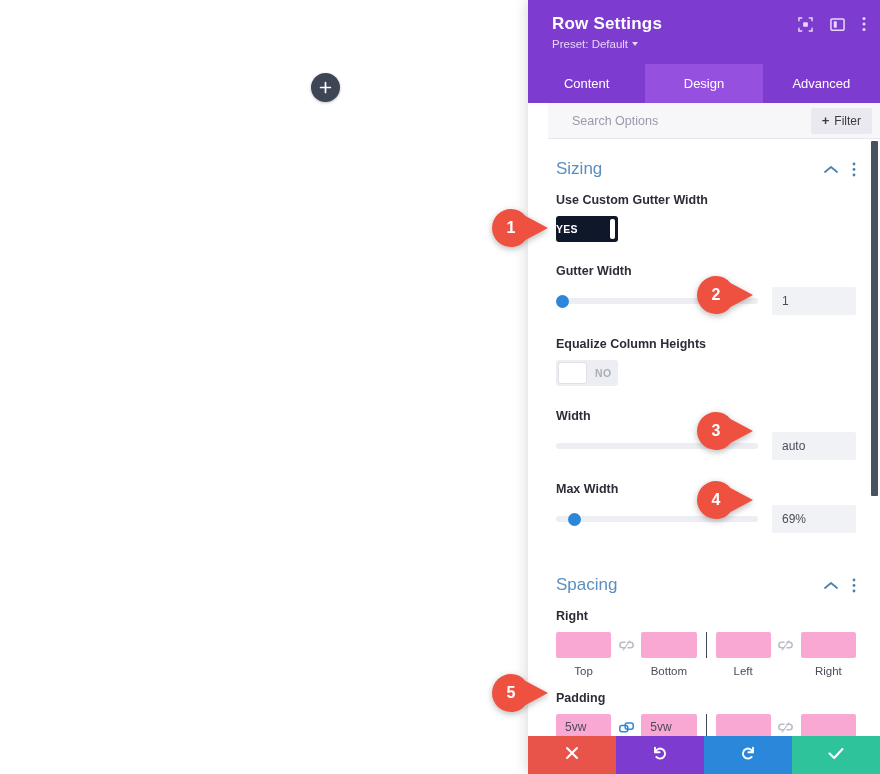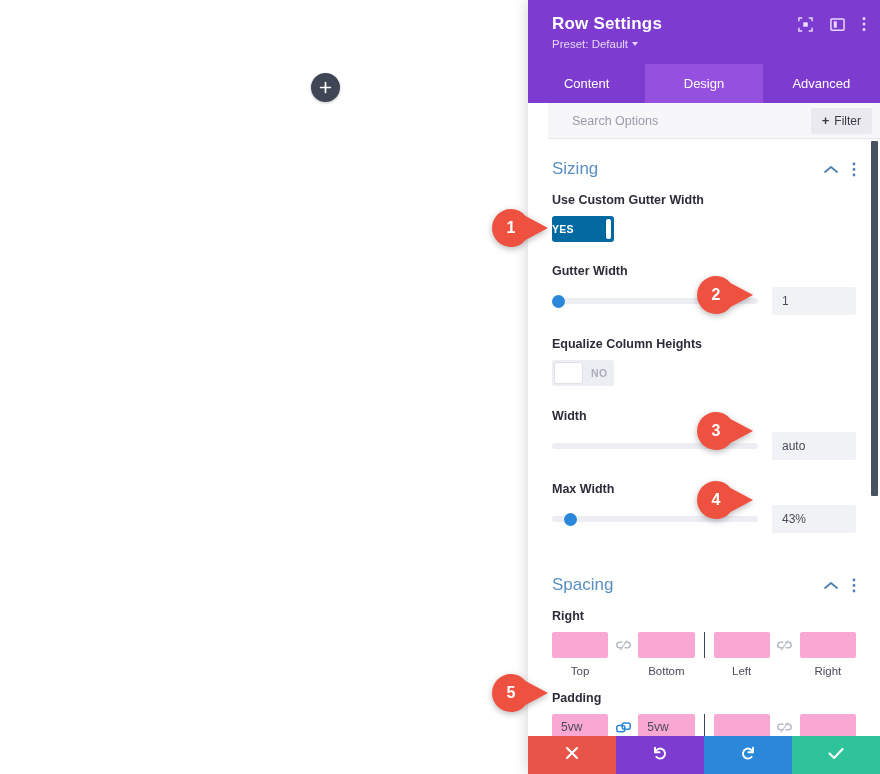--- a/index.html
+++ b/index.html
@@ -70,39 +70,39 @@
   .search-input::placeholder { color: #9a9aab; }
   .filter-btn {
     display: flex; align-items: center; gap: 5px;
     background: #e9e9ef; color: #3a3a48;
     font-size: 12px; padding: 6px 11px; border-radius: 2px; cursor: pointer;
   }
   .filter-plus { font-size: 13px; font-weight: bold; line-height: 1; }
 
   
   .panel-body { flex: 1 1 auto; position: relative; overflow: hidden; padding: 0 0 0 0; background:#fff; }
-  .panel-scroll { padding: 0 24px 10px 24px; }
+  .panel-scroll { padding: 0 24px 10px 16px; margin-left: 12px; }
 
   .section-head {
     display: flex; align-items: center; justify-content: space-between;
     padding: 20px 0 14px 0;
   }
   .section-title { color: #5a8fc0; font-size: 17px; font-weight: normal; }
   .section-actions { display: flex; align-items: center; gap: 14px; color: #4a7fb0; }
   .sect-ico { cursor: pointer; display: flex; }
 
   .field { margin-bottom: 22px; }
   .field-label { font-size: 12.5px; color: #2d2d3a; font-weight: bold; margin-bottom: 9px; }
 
   
   .toggle {
     display: inline-flex; align-items: center; width: 62px; height: 26px;
     border-radius: 3px; cursor: pointer; overflow: hidden;
   }
-  .toggle.on { background: #0369a1; gap: 29px; }
+  .toggle.on { background: #0f172a; gap: 29px; }
   .toggle.off { background: #eceef3; }
   .toggle .lbl { font-size: 10.5px; font-weight: bold; width: 31px; text-align: center; letter-spacing: .3px; }
   .toggle.on .lbl { color: #fff; }
   .toggle.off .lbl { color: #a9aebb; order: 2; }
   .toggle .knob {
     width: 28px; height: 20px; background: #fff; border-radius: 2px;
     margin: 0 3px; box-shadow: 0 0 0 1px rgba(0,0,0,.05);
   }
   .toggle.off .knob { order: 1; }
 
@@ -288,21 +288,21 @@
           </div>
         </div>
 
         <div class="field">
           <div class="field-label">Max Width</div>
           <div class="slider-row">
             <div class="slider">
               <div class="slider-track"></div>
               <div class="slider-thumb" style="left:12px"></div>
             </div>
-            <div class="slider-value">43%</div>
+            <div class="slider-value">69%</div>
           </div>
         </div>
 
         <div class="section-head">
           <div class="section-title">Spacing</div>
           <div class="section-actions">
             <span class="sect-ico">
               <svg width="14" height="9" viewBox="0 0 14 9">
                   <path d="M1 7L7 2l6 5" stroke="#4a7fb0" stroke-width="1.7" fill="none" stroke-linecap="round" stroke-linejoin="round"></path>
                 </svg>

